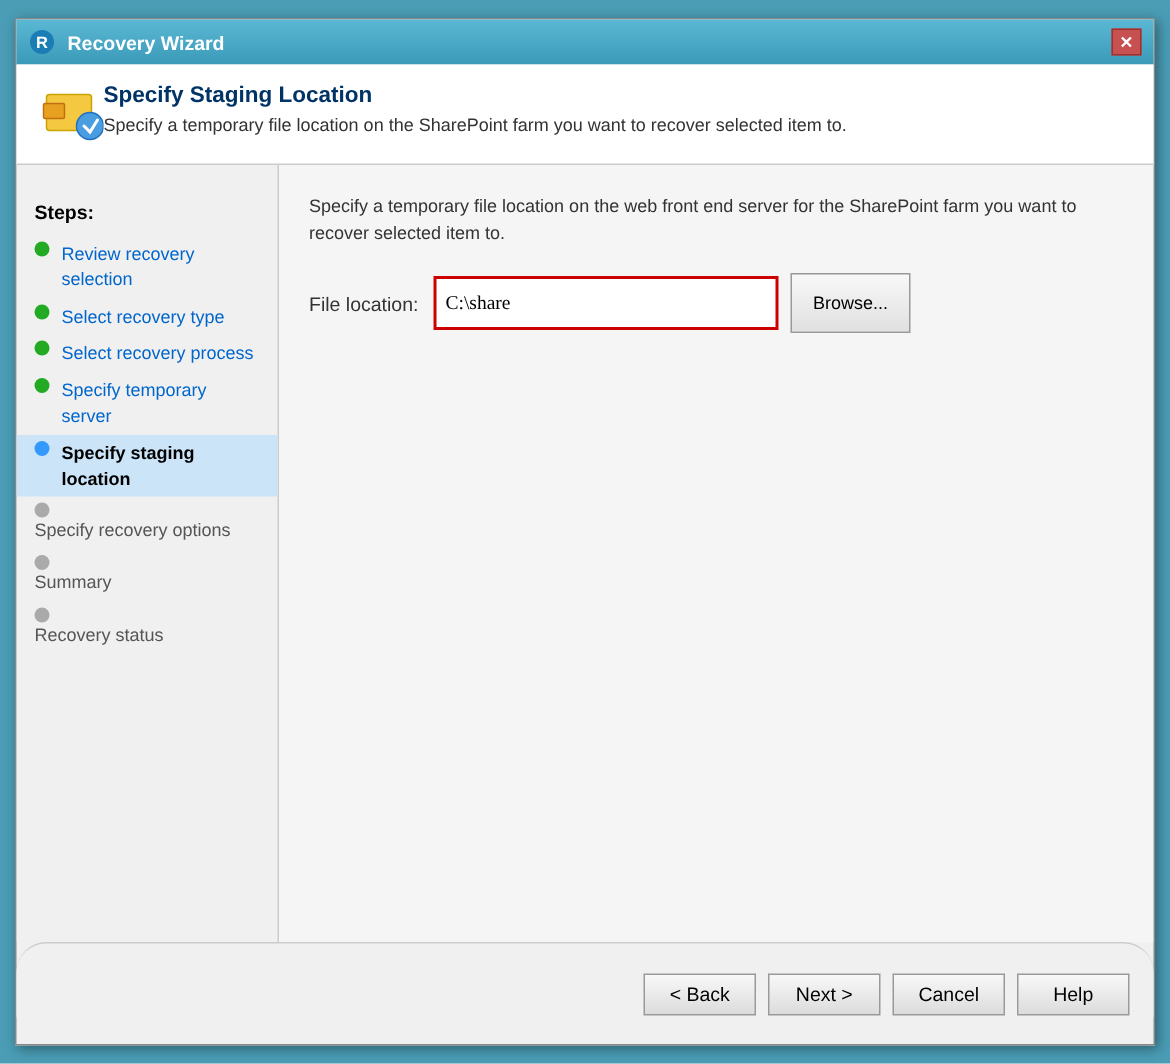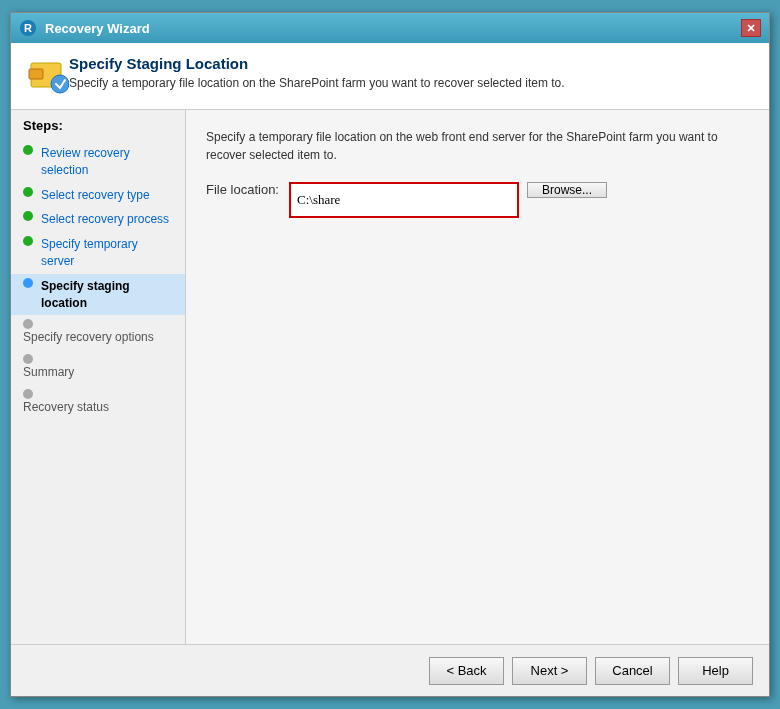--- a/index.html
+++ b/index.html
@@ -79,21 +79,21 @@
     }
     .content-area {
       display: flex;
       flex: 1;
       overflow: hidden;
     }
     .sidebar {
       width: 175px;
       background: #f0f0f0;
       border-right: 1px solid #ccc;
-      padding: 8px 0;
+      padding: 24px 0;
       flex-shrink: 0;
     }
     .sidebar-title {
       font-size: 13px;
       font-weight: 700;
       padding: 0 12px 8px 12px;
       color: #000;
     }
     .sidebar-item {
       display: flex;
@@ -132,65 +132,66 @@
       overflow-y: auto;
     }
     .main-description {
       font-size: 12px;
       color: #333;
       margin-bottom: 18px;
       line-height: 1.5;
     }
     .file-location-row {
       display: flex;
-      align-items: flex-start;
+      align-items: center;
       margin-bottom: 16px;
     }
     .file-location-label {
       font-size: 13px;
       color: #333;
       margin-right: 10px;
       white-space: nowrap;
     }
     .file-location-input {
       width: 230px;
       height: 36px;
       border: 2px solid #cc0000;
       padding: 2px 6px;
       font-size: 13px;
       font-family: Liberation Serif, serif;
       background: white;
       outline: none;
     }
     .browse-btn {
       margin-left: 8px;
-      height: 16px;
+      height: 40px;
       padding: 0 14px;
       background: linear-gradient(to bottom, #f8f8f8, #e0e0e0);
       border: 1px solid #999;
       font-size: 12px;
       cursor: pointer;
       font-family: inherit;
     }
     .space-note {
       font-size: 12px;
       color: #333;
       line-height: 1.5;
       max-width: 480px;
     }
     .footer {
       background: #f0f0f0;
       border-top: 1px solid #ccc;
-      height: 52px;
+      height: 68px;
       display: flex;
       align-items: center;
       justify-content: flex-end;
       padding: 0 16px;
       gap: 8px;
       flex-shrink: 0;
+      border-radius: 20px;
     }
     .footer-btn {
       height: 28px;
       min-width: 75px;
       padding: 0 16px;
       background: linear-gradient(to bottom, #f8f8f8, #dcdcdc);
       border: 1px solid #999;
       font-size: 13px;
       cursor: pointer;
       font-family: inherit;

